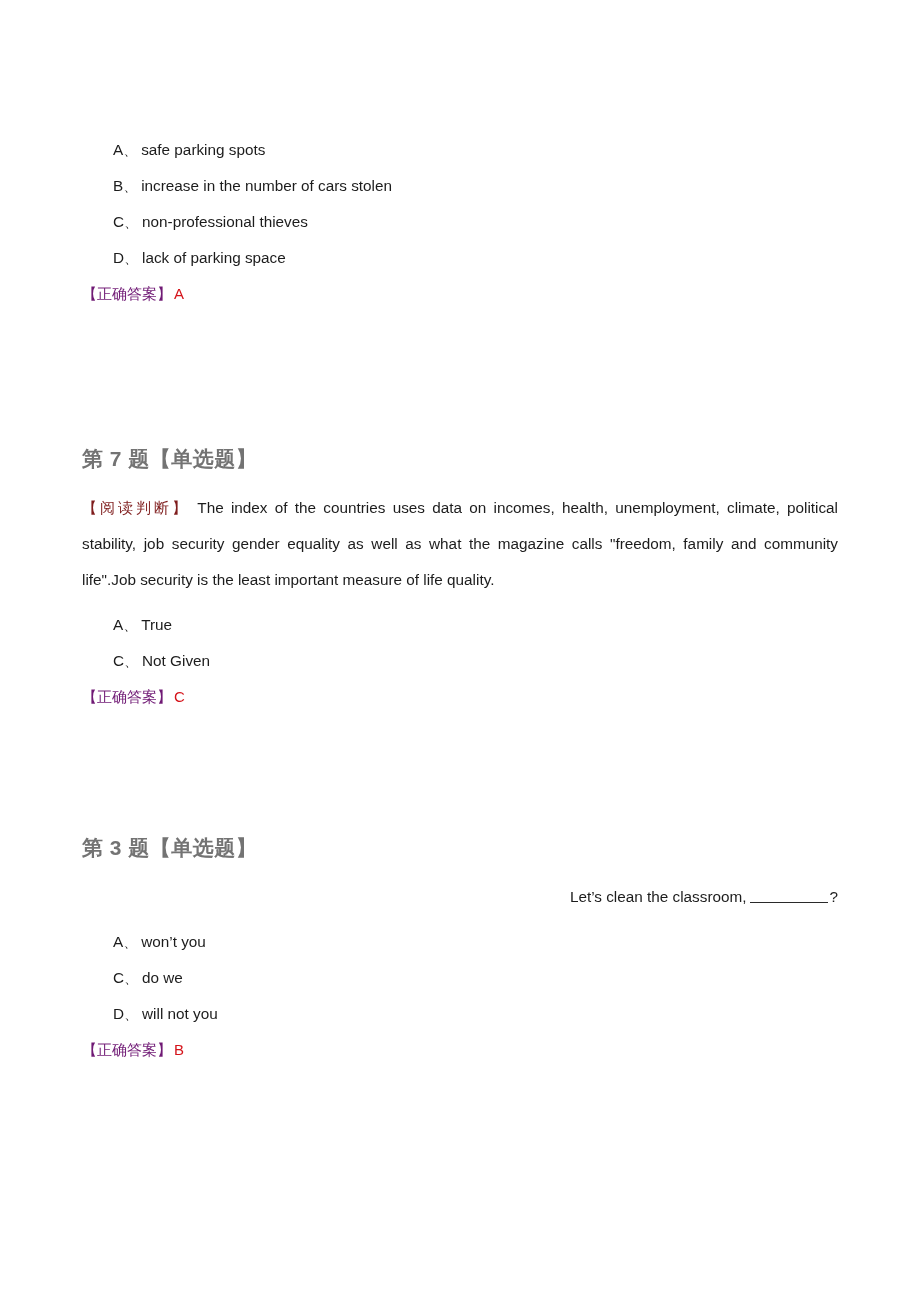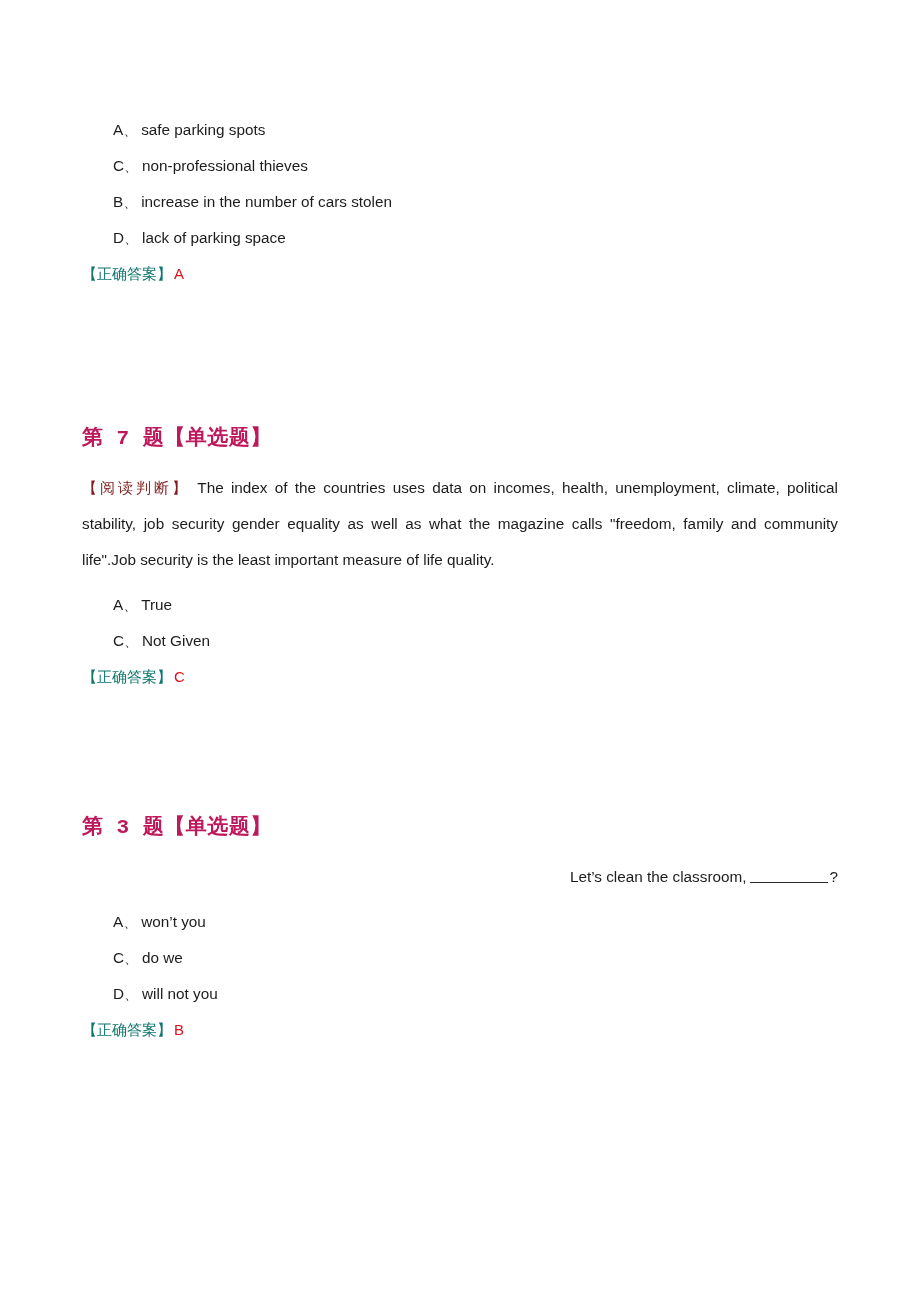--- a/index.html
+++ b/index.html
@@ -19,34 +19,35 @@
     position: relative;
     width: 920px;
     height: 1302px;
     overflow: hidden;
     box-sizing: border-box;
     padding: 0 82px;
   }
   .content {
     width: 756px;
     position: relative;
+    margin-top: 20px;
   }
 
   
   .top-pad { height: 112px; }
   .block-gap-a { height: 132px; }
   .block-gap-b { height: 118px; }
 
   
   .q-header {
-    font-family: Liberation Mono, monospace;
+    font-family: Liberation Sans, sans-serif;
     font-size: 21px;
     font-weight: bold;
     letter-spacing: 0.5px;
-    color: #be185d;
+    color: #737373;
     line-height: 30px;
     margin: 0 0 16px 0;
   }
 
   
   .q-stem {
     font-size: 15.3px;
     line-height: 36px;
     color: #1c1c1c;
     margin: 0;
@@ -95,21 +96,21 @@
   
   .answer-line {
     font-size: 15px;
     line-height: 36px;
     color: #d5131a;
     margin: 0;
     white-space: nowrap;
   }
   .answer-label {
     font-family: Liberation Sans, sans-serif;
-    color: #0f766e;
+    color: #701a75;
   }
   .answer-value {
     font-family: "Liberation Sans", "DejaVu Sans", sans-serif;
     color: #d5131a;
     padding-left: 2px;
   }
   .stem-gap { height: 9px; }
 </style>
 </head>
 <body>
@@ -118,24 +119,24 @@
   <div class="content">
 
     <div class="top-pad"></div>
 
     <section>
       <ul class="options">
         <li class="option">
           <span class="opt-key">A</span><span class="opt-sep">、</span><span>safe parking spots</span>
         </li>
         <li class="option">
-          <span class="opt-key">C</span><span class="opt-sep">、</span><span>non-professional thieves</span>
+          <span class="opt-key">B</span><span class="opt-sep">、</span><span>increase in the number of cars stolen</span>
         </li>
         <li class="option">
-          <span class="opt-key">B</span><span class="opt-sep">、</span><span>increase in the number of cars stolen</span>
+          <span class="opt-key">C</span><span class="opt-sep">、</span><span>non-professional thieves</span>
         </li>
         <li class="option">
           <span class="opt-key">D</span><span class="opt-sep">、</span><span>lack of parking space</span>
         </li>
       </ul>
       <p class="answer-line">
         <span class="answer-label">【正确答案】</span><span class="answer-value">A</span>
       </p>
     </section>
 

